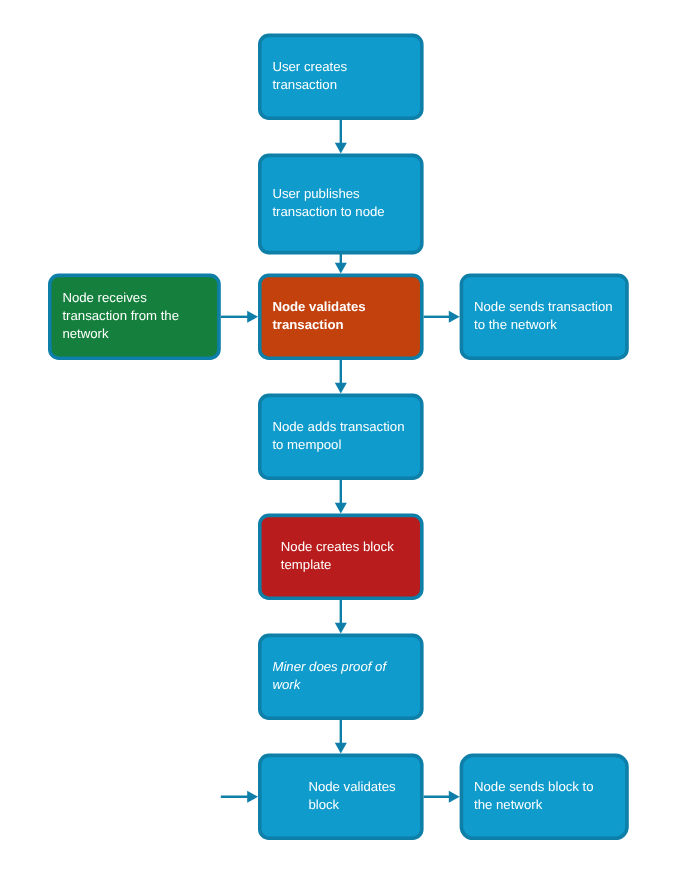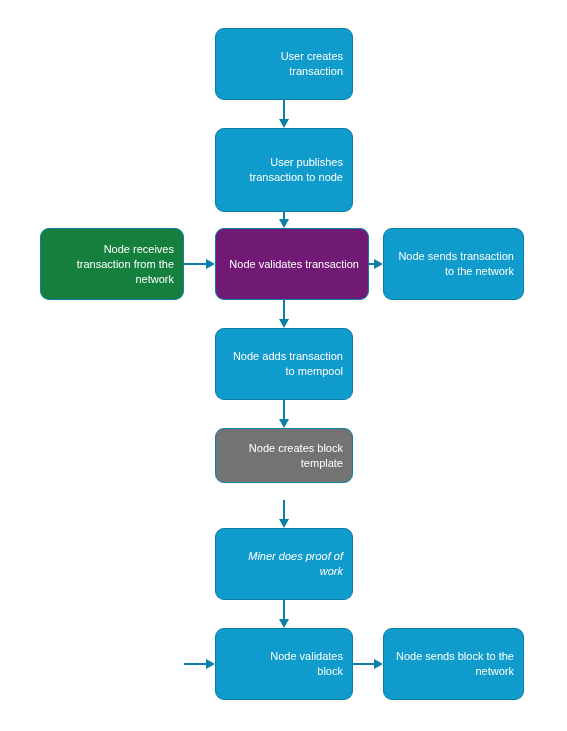--- a/index.html
+++ b/index.html
@@ -14,26 +14,26 @@
     position: relative;
     width: 567px;
     height: 731px;
     background: #ffffff;
     overflow: hidden;
   }
   .node {
     position: absolute;
     box-sizing: border-box;
     background: #0f9bcb;
-    border: 1px solid #1d4ed8;
+    border: 3px solid #1d4ed8;
     border-radius: 9px;
     color: #ffffff;
     font-size: 11px;
     line-height: 15px;
-    text-align: right;
+    text-align: left;
     display: flex;
     align-items: center;
     justify-content: center;
     padding: 4px 9px;
     -webkit-font-smoothing: antialiased;
   }
   .node-label {
     display: block;
     width: 100%;
   }
@@ -112,34 +112,34 @@
     </div>
     <div class="node" style="left: 215px; top: 28px; width: 138px; height: 72px; background: rgb(15, 155, 203); border-color: rgb(13, 127, 168); color: rgb(255, 255, 255);">
       <span class="node-label">User creates transaction</span>
     </div>
     <div class="node" style="left: 215px; top: 128px; width: 138px; height: 84px; background: rgb(15, 155, 203); border-color: rgb(13, 127, 168); color: rgb(255, 255, 255);">
       <span class="node-label">User publishes transaction to node</span>
     </div>
     <div class="node" style="left: 40px; top: 228px; width: 144px; height: 72px; background: #15803d; border-color: rgb(13, 127, 168); color: rgb(255, 255, 255);">
       <span class="node-label">Node receives transaction from the network</span>
     </div>
-    <div class="node" style="left: 215px; top: 228px; width: 154px; height: 72px; background: #701a75; border-color: rgb(13, 127, 168); color: rgb(255, 255, 255);">
+    <div class="node" style="left: 215px; top: 228px; width: 138px; height: 72px; background: #c2410c; border-color: rgb(13, 127, 168); color: rgb(255, 255, 255); font-weight: bold;">
       <span class="node-label">Node validates transaction</span>
     </div>
     <div class="node" style="left: 215px; top: 328px; width: 138px; height: 72px; background: rgb(15, 155, 203); border-color: rgb(13, 127, 168); color: rgb(255, 255, 255);">
       <span class="node-label">Node adds transaction to mempool</span>
     </div>
     <div class="node" style="left: 383px; top: 228px; width: 141px; height: 72px; background: rgb(15, 155, 203); border-color: rgb(13, 127, 168); color: rgb(255, 255, 255);">
       <span class="node-label">Node sends transaction to the network</span>
     </div>
-    <div class="node" style="left: 215px; top: 428px; width: 138px; height: 55px; background: #737373; border-color: rgb(13, 127, 168); color: rgb(255, 255, 255); padding-left: 16px;">
+    <div class="node" style="left: 215px; top: 428px; width: 138px; height: 72px; background: #b91c1c; border-color: rgb(13, 127, 168); color: rgb(255, 255, 255); padding-left: 16px;">
       <span class="node-label">Node creates block template</span>
     </div>
     <div class="node" style="left: 215px; top: 528px; width: 138px; height: 72px; background: rgb(15, 155, 203); border-color: rgb(13, 127, 168); color: rgb(255, 255, 255); font-style: italic;">
       <span class="node-label">Miner does proof of work</span>
     </div>
     <div class="node" style="left: 215px; top: 628px; width: 138px; height: 72px; background: rgb(15, 155, 203); border-color: rgb(13, 127, 168); color: rgb(255, 255, 255); padding-left: 39px;">
       <span class="node-label">Node validates block</span>
     </div>
-    <div class="node" style="left: 383px; top: 628px; width: 141px; height: 72px; background: rgb(15, 155, 203); border-color: rgb(13, 127, 168); color: rgb(255, 255, 255);">
+    <div class="node" style="left: 383px; top: 628px; width: 141px; height: 72px; background: rgb(15, 155, 203); border-color: rgb(13, 127, 168); color: rgb(255, 255, 255); border-radius: 11px;">
       <span class="node-label">Node sends block to the network</span>
     </div>
   </div>
 
 </body></html>

